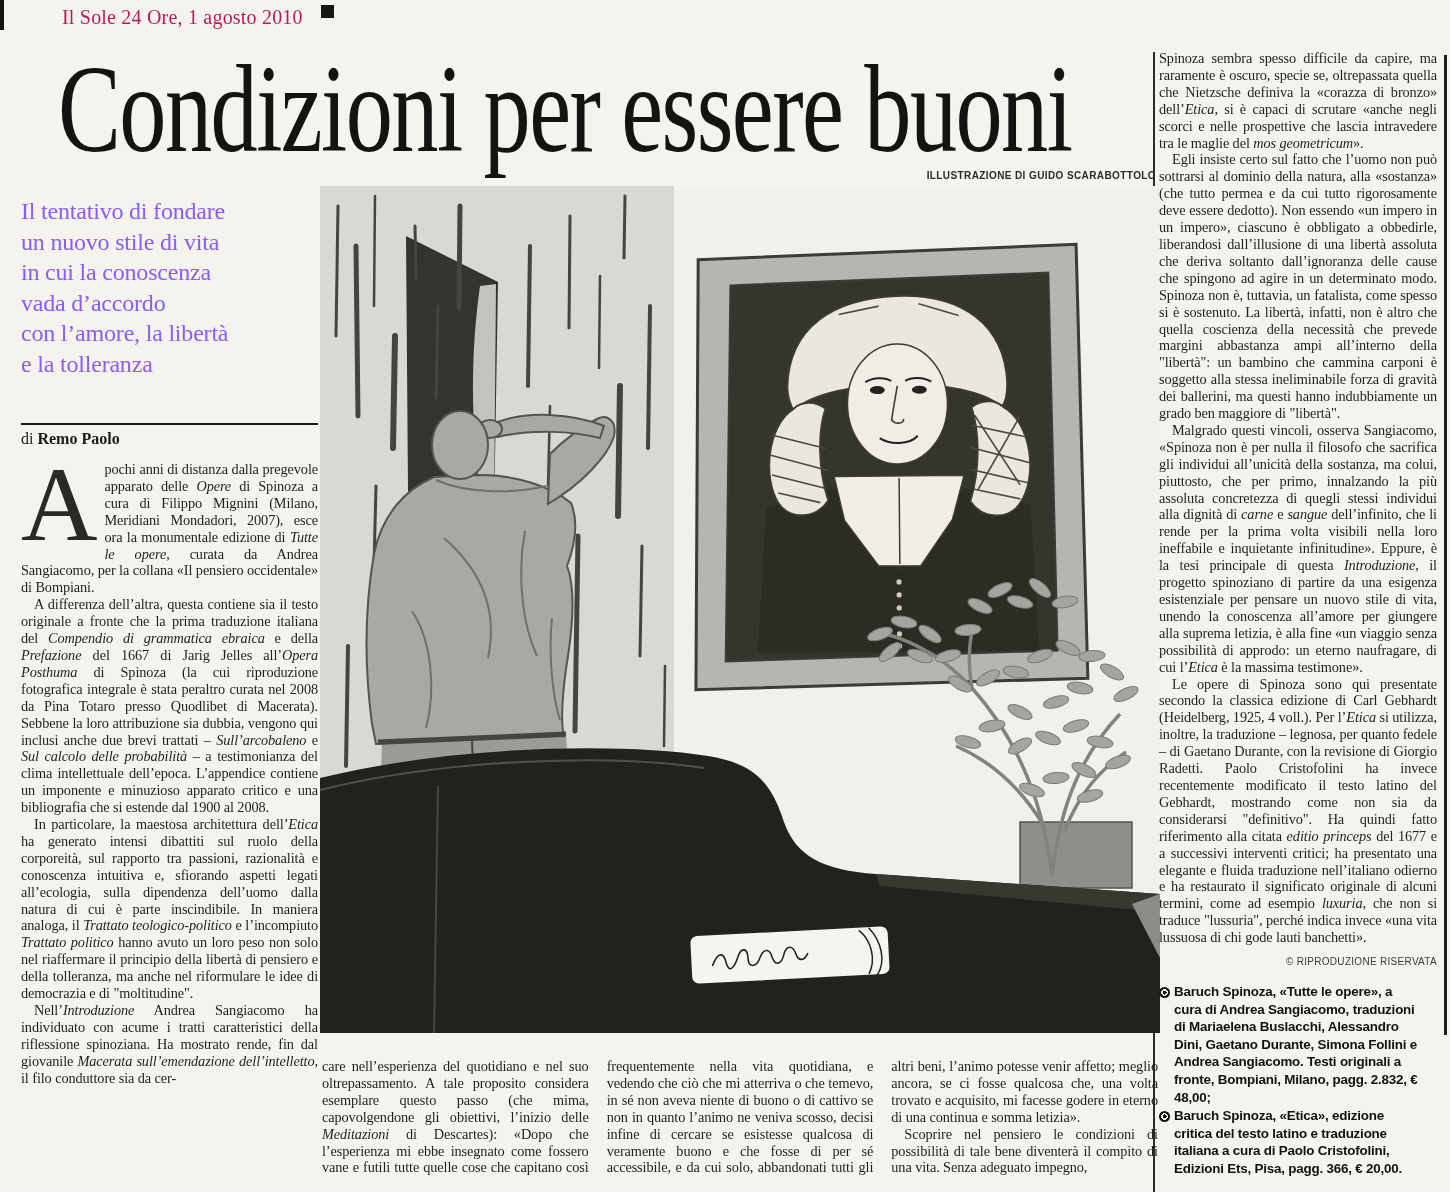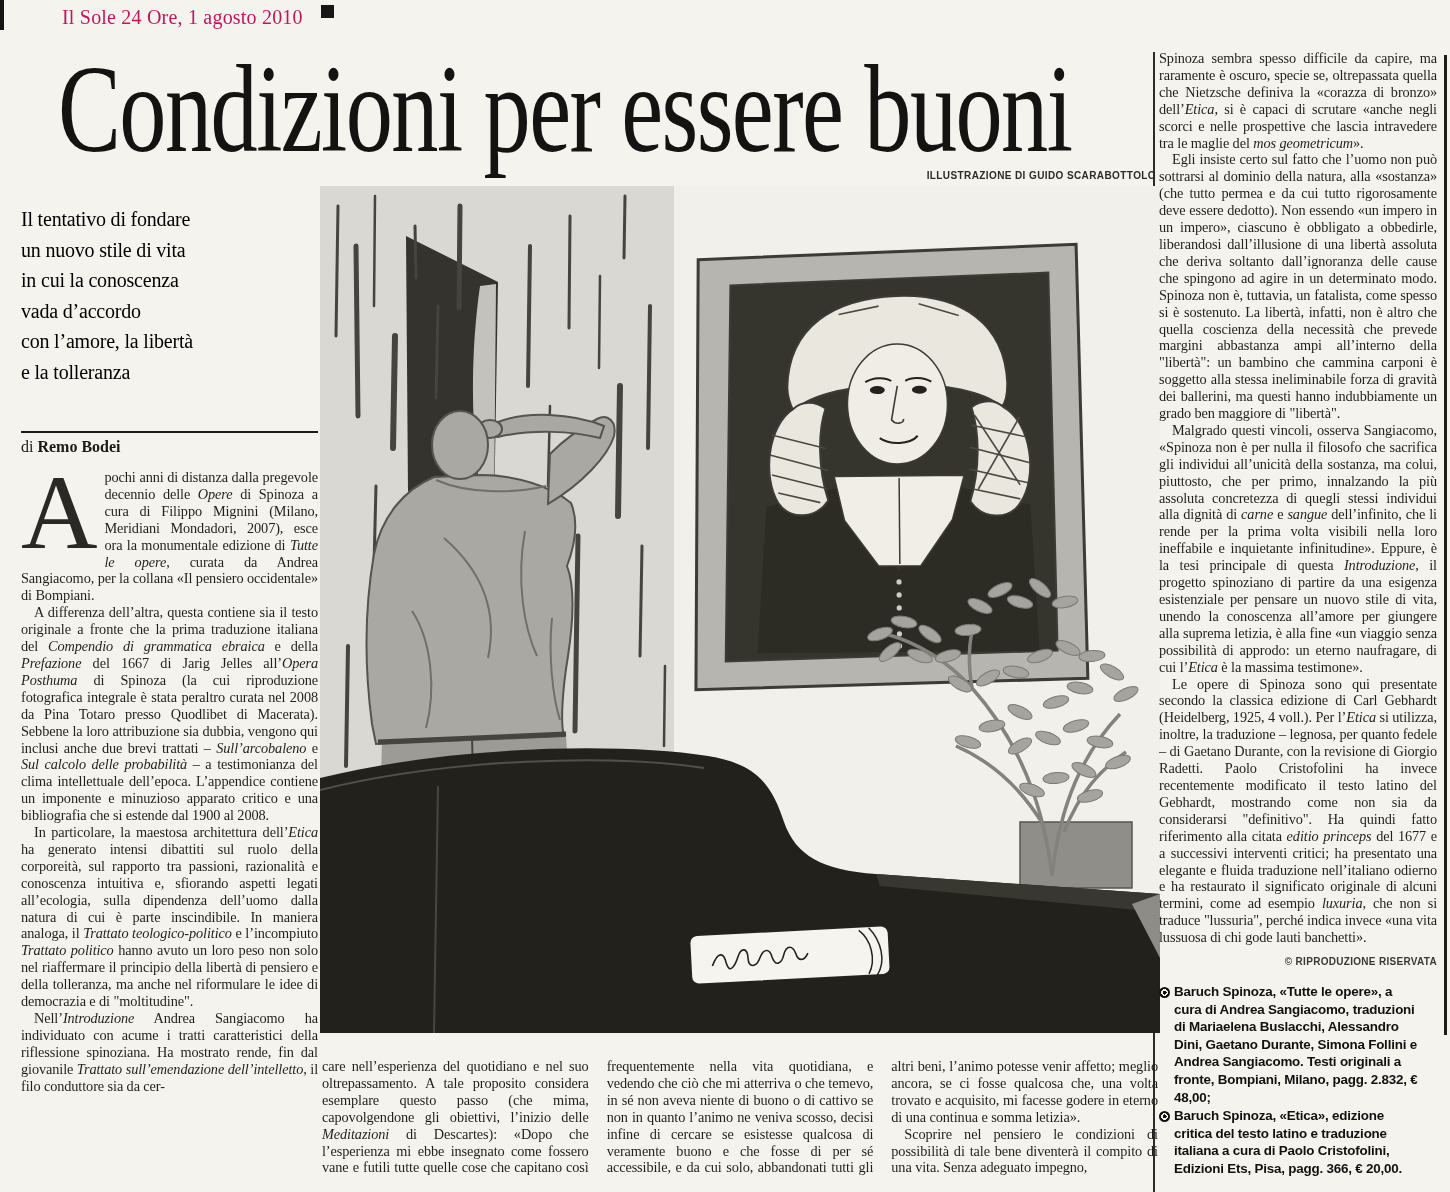--- a/index.html
+++ b/index.html
@@ -12,22 +12,22 @@
   .corner-mark{position:absolute;left:321px;top:5px;width:13px;height:13px;background:#171614;}
   .masthead{position:absolute;left:62px;top:6px;font-size:20px;letter-spacing:.2px;color:#be185d;}
   .headline{
     position:absolute;left:58px;top:44px;width:1360px;
     font-size:118px;line-height:1.05;font-weight:400;color:#141311;
     transform:scale(0.80,1.06);transform-origin:left top;
     letter-spacing:-2px;white-space:nowrap;
   }
   .left-col{position:absolute;left:21px;top:196px;width:297px;}
   .standfirst{
-    font-size:20px;line-height:30.5px;color:#000000;letter-spacing:-.2px;
-    white-space:pre-line;margin:8px 0 44px 0;
+    font-size:24px;line-height:30.5px;color:#8b5cf6;letter-spacing:-.2px;
+    white-space:pre-line;margin:0 0 44px 0;
   }
   .byline{border-top:2.5px solid #1d1c1a;padding-top:5px;margin-bottom:13px;
     font-size:16px;color:#1b1a18;}
   .byline b{font-weight:700;}
   .body-text{font-size:14.3px;line-height:16.9px;text-align:justify;hyphens:auto;letter-spacing:-.1px;}
   .body-text p{margin:0;text-indent:13px;}
   .body-text p.first{text-indent:0;}
   .dropcap{
     float:left;font-size:106px;line-height:84px;padding:2px 7px 0 0;
     color:#2a2925;font-family:"Liberation Serif",serif;
@@ -38,21 +38,21 @@
     letter-spacing:.4px;color:#2c2b29;
   }
   .illustration{position:absolute;left:320px;top:186px;width:840px;height:847px;}
   .bottom-cols{
     position:absolute;left:322px;top:1058px;width:836px;height:134px;
     column-count:3;column-gap:18px;column-fill:auto;overflow:hidden;
   }
   .right-col{position:absolute;left:1159px;top:50px;width:278px;}
   .copyright{
     text-align:right;font-family:"Liberation Sans",sans-serif;font-size:10px;
-    font-weight:700;letter-spacing:.3px;color:#3a3937;margin:10px 0 16px 0;
+    font-weight:400;letter-spacing:.3px;color:#3a3937;margin:10px 0 16px 0;
   }
   .biblio{font-family:"Liberation Sans",sans-serif;font-weight:700;
     font-size:13.4px;line-height:17.6px;color:#121110;letter-spacing:-.2px;}
   .biblio-item{position:relative;padding-left:15px;margin:0 16px 1px 0;}
   .bullet{
     position:absolute;left:0;top:3.5px;width:11px;height:11px;border-radius:50%;
     background:radial-gradient(circle,#111 0 2px,#f4f3ee 2px 3.5px,#111 3.5px);
   }
   .vrule-col{position:absolute;left:1153px;top:52px;width:2px;height:1140px;background:#2c2b29;}
   .vrule-page{position:absolute;left:1444px;top:55px;width:2.5px;height:980px;background:#1d1c1a;}
@@ -75,29 +75,29 @@
   <div class="illu-credit">ILLUSTRAZIONE DI GUIDO SCARABOTTOLO</div>
 
   <div class="left-col">
     <div class="standfirst">Il tentativo di fondare
 un nuovo stile di vita
 in cui la conoscenza
 vada d’accordo
 con l’amore, la libertà
 e la tolleranza</div>
     <div class="byline">
-      <span>di </span><b>Remo Bodei</b>
+      <span>di </span><b>Remo Paolo</b>
     </div>
     <div class="body-text">
       <p class="first">
-        <span class="dropcap">A</span><span><span>pochi anni di distanza dalla pregevole decennio delle </span><i>Opere</i><span> di Spinoza a cura di Filippo Mignini (Milano, Meridiani Mondadori, 2007), esce ora la monumentale edizione di </span><i>Tutte le opere</i><span>, curata da Andrea Sangiacomo, per la collana «Il pensiero occidentale» di Bompiani.</span></span>
+        <span class="dropcap">A</span><span><span>pochi anni di distanza dalla pregevole apparato delle </span><i>Opere</i><span> di Spinoza a cura di Filippo Mignini (Milano, Meridiani Mondadori, 2007), esce ora la monumentale edizione di </span><i>Tutte le opere</i><span>, curata da Andrea Sangiacomo, per la collana «Il pensiero occidentale» di Bompiani.</span></span>
       </p>
       <p><span><span>A differenza dell’altra, questa contiene sia il testo originale a fronte che la prima traduzione italiana del </span><i>Compendio di grammatica ebraica</i><span> e della </span><i>Prefazione</i><span> del 1667 di Jarig Jelles all’</span><i>Opera Posthuma</i><span> di Spinoza (la cui riproduzione fotografica integrale è stata peraltro curata nel 2008 da Pina Totaro presso Quodlibet di Macerata). Sebbene la loro attribuzione sia dubbia, vengono qui inclusi anche due brevi trattati – </span><i>Sull’arcobaleno</i><span> e </span><i>Sul calcolo delle probabilità</i><span> – a testimonianza del clima intellettuale dell’epoca. L’appendice contiene un imponente e minuzioso apparato critico e una bibliografia che si estende dal 1900 al 2008.</span></span></p>
       <p><span><span>In particolare, la maestosa architettura dell’</span><i>Etica</i><span> ha generato intensi dibattiti sul ruolo della corporeità, sul rapporto tra passioni, razionalità e conoscenza intuitiva e, sfiorando aspetti legati all’ecologia, sulla dipendenza dell’uomo dalla natura di cui è parte inscindibile. In maniera analoga, il </span><i>Trattato teologico-politico</i><span> e l’incompiuto </span><i>Trattato politico</i><span> hanno avuto un loro peso non solo nel riaffermare il principio della libertà di pensiero e della tolleranza, ma anche nel riformulare le idee di democrazia e di "moltitudine".</span></span></p>
-      <p><span><span>Nell’</span><i>Introduzione</i><span> Andrea Sangiacomo ha individuato con acume i tratti caratteristici della riflessione spinoziana. Ha mostrato rende, fin dal giovanile </span><i>Trattato sull’emendazione dell’intelletto</i><span>, il filo conduttore sia da cer-</span></span></p>
+      <p><span><span>Nell’</span><i>Introduzione</i><span> Andrea Sangiacomo ha individuato con acume i tratti caratteristici della riflessione spinoziana. Ha mostrato rende, fin dal giovanile </span><i>Macerata sull’emendazione dell’intelletto</i><span>, il filo conduttore sia da cer-</span></span></p>
     </div>
   </div>
 
   <svg class="illustration" viewBox="0 0 840 847" xmlns="http://www.w3.org/2000/svg">
     <rect x="0" y="0" width="840" height="847" fill="#f1f0eb"></rect>
 
     <g>
       <rect x="0" y="0" width="354" height="847" fill="#d9d8d2"></rect>
       <path d="M86,50 L178,96 L174,332 L124,348 L88,305 Z" fill="#34332d"></path>
       <path d="M160,100 C150,170 150,250 164,330 L174,330 L176,98 Z" fill="#c3c2bc"></path>

